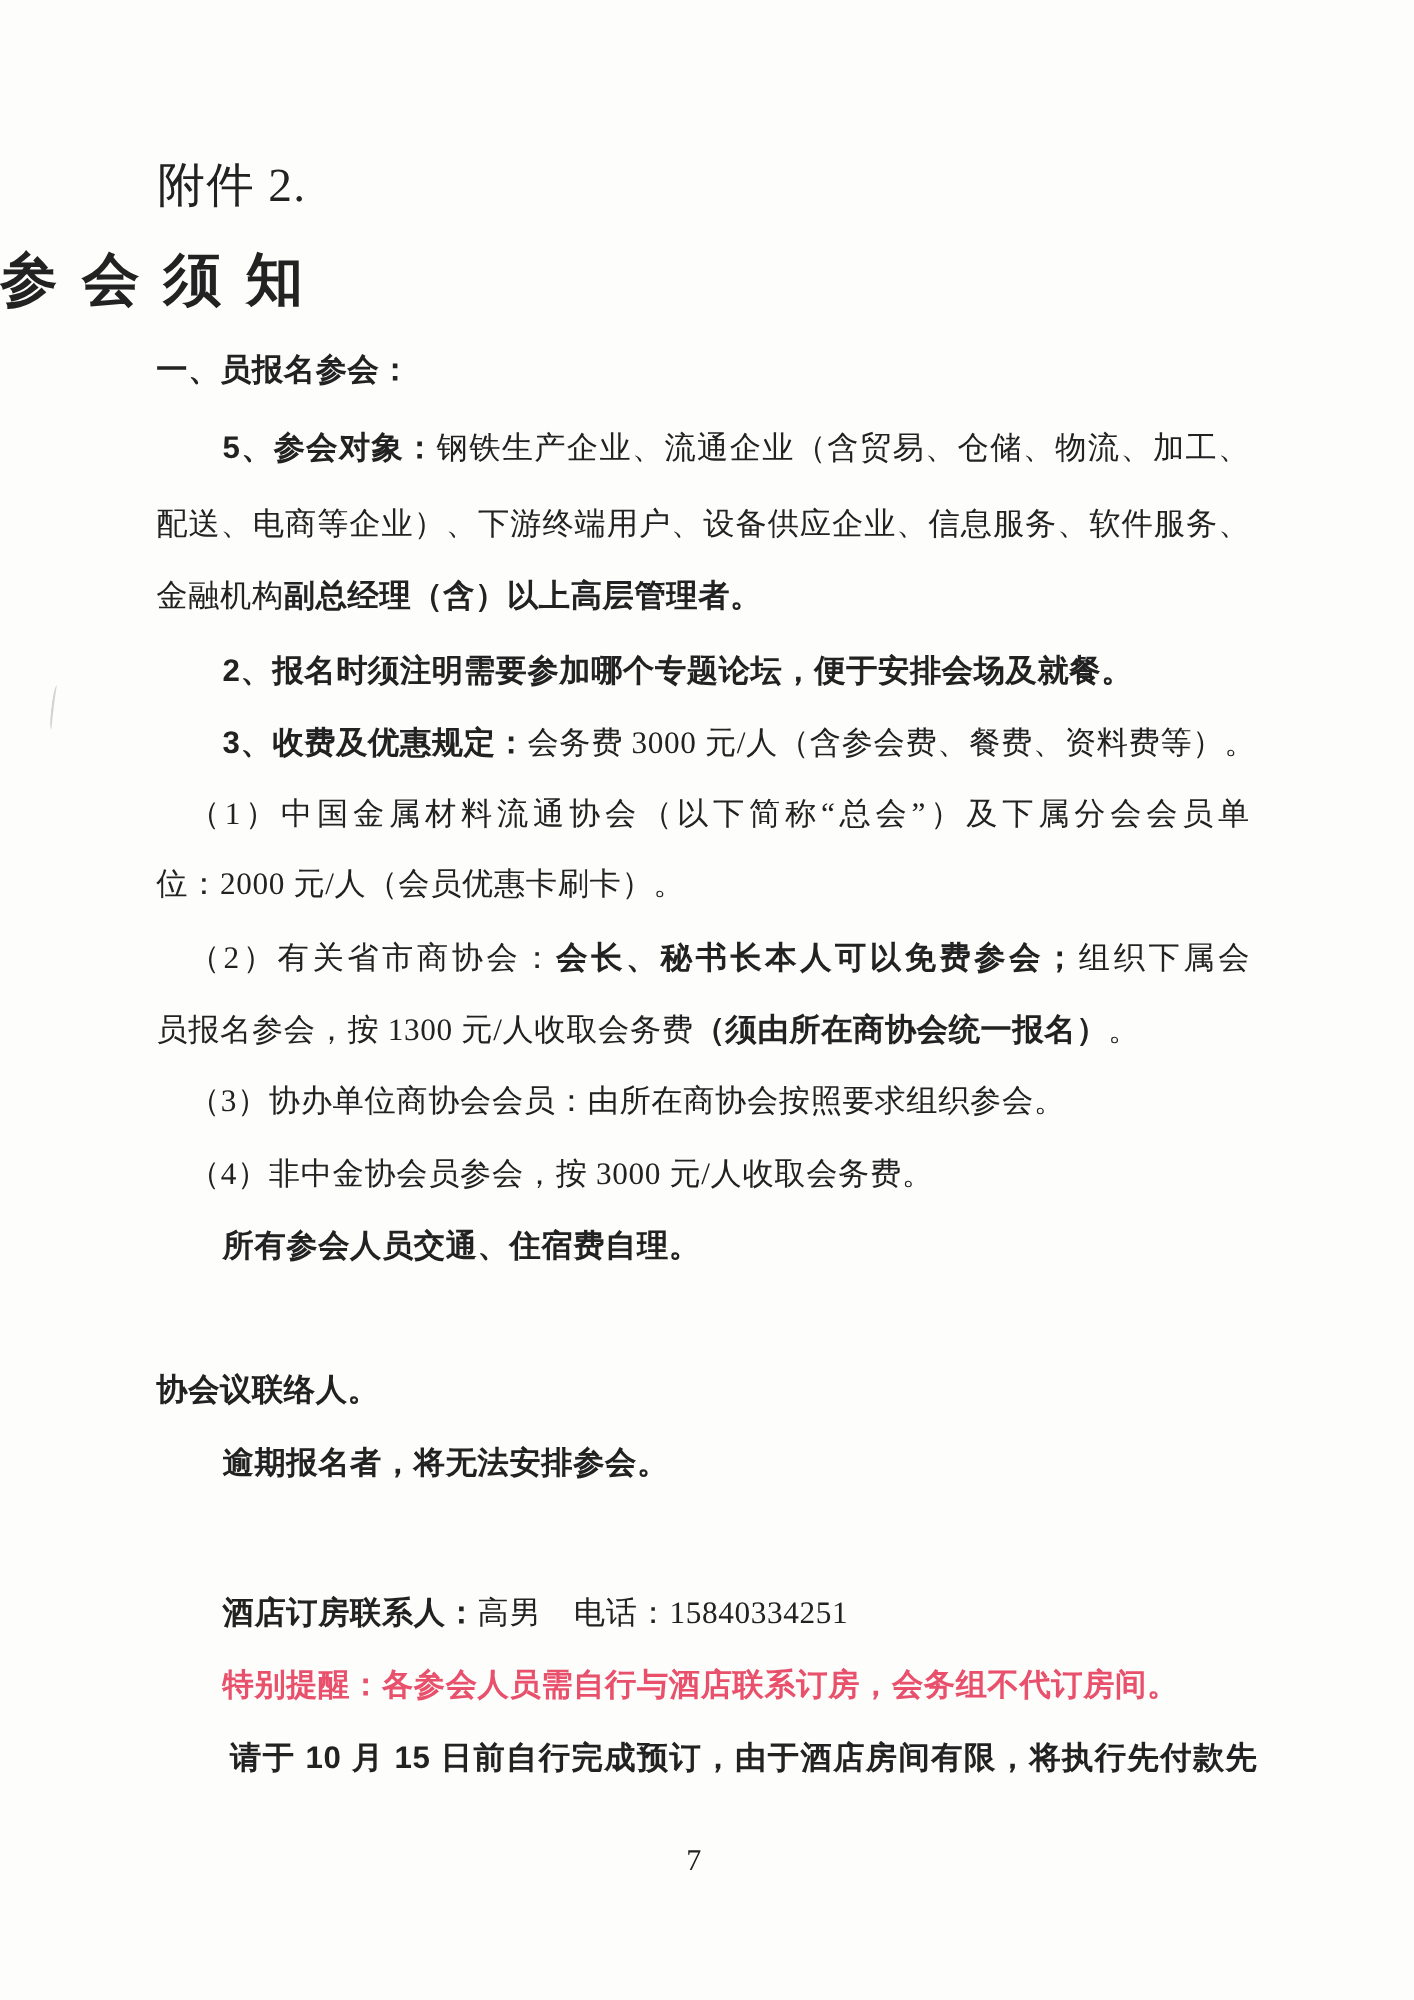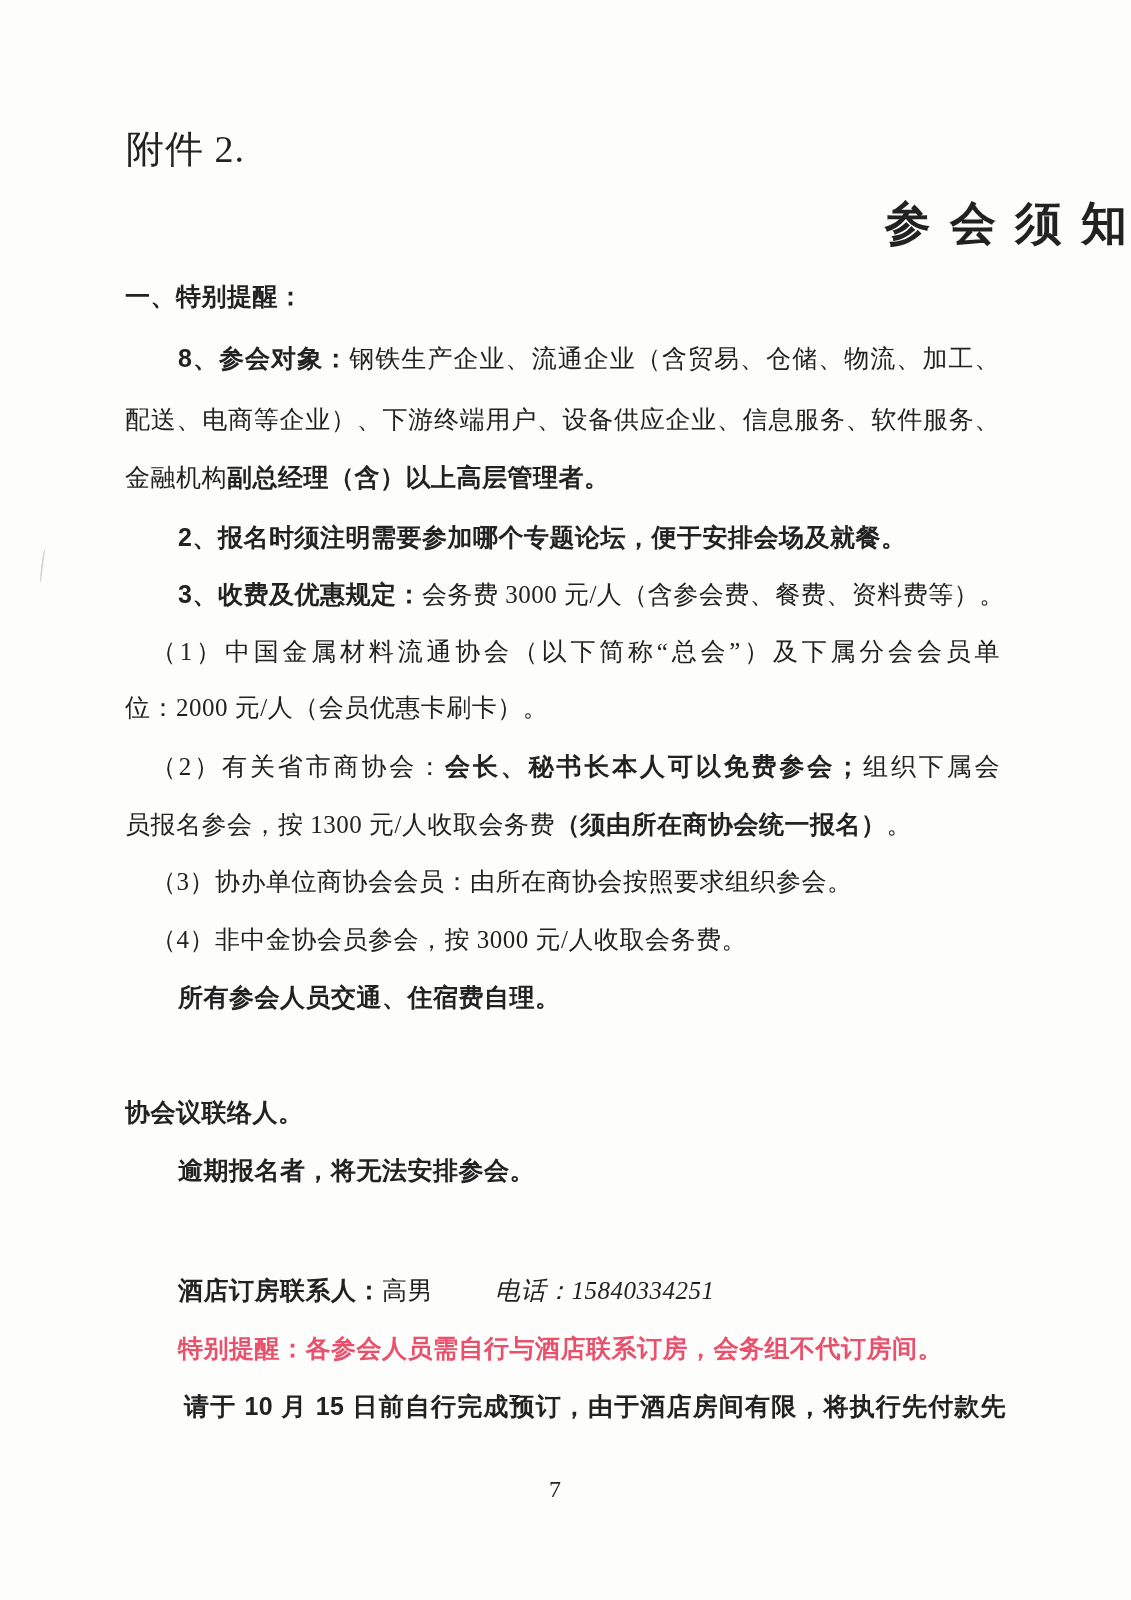--- a/index.html
+++ b/index.html
@@ -38,26 +38,26 @@
     letter-spacing:0.5px;
   }
   .r{font-weight:normal;}
   .red{color:var(--red);margin-top:43px;}
   .attachment{
     position:absolute;left:126px;top:130px;
     font-size:38px;line-height:38px;letter-spacing:1px;
   }
   .title{
     position:absolute;left:0;top:194px;width:1131px;
-    text-align:right;
+    text-align:left;
     font-size:46px;line-height:60px;
     font-weight:bold;
     letter-spacing:4px;
   }
-  .gap-left{margin-left:62px;font-style:italic;}
+  .gap-left{margin-left:26px;}
   .footer{
     position:absolute;left:0;top:1474px;width:1110px;
     text-align:center;font-size:24px;line-height:30px;
   }
   .artifact{
     position:absolute;left:41px;top:548px;
     width:3px;height:36px;
     border-left:2px solid #c4c4c4;
     border-radius:50% 0 0 50%;
     transform:rotate(7deg);
@@ -71,25 +71,25 @@
 
   <div class="attachment">
     <span class="r">附件 2.</span>
   </div>
 
   <div class="title">参 会 须 知</div>
 
   <div class="artifact"></div>
 
   <div class="line" style="left:125px;top:278px">
-    <span class="b">一、特别提醒：</span>
+    <span class="b">一、员报名参会：</span>
   </div>
 
   <div class="line just" style="left:178px;top:340px;width:822px">
-    <span class="b">8、参会对象：</span><span class="r">钢铁生产企业、流通企业（含贸易、仓储、物流、加工、</span>
+    <span class="b">5、参会对象：</span><span class="r">钢铁生产企业、流通企业（含贸易、仓储、物流、加工、</span>
   </div>
   <div class="line just" style="left:125px;top:402px;width:875px">
     <span class="r">配送、电商等企业）、下游终端用户、设备供应企业、信息服务、软件服务、</span>
   </div>
   <div class="line" style="left:125px;top:459px">
     <span class="r">金融机构</span><span class="b">副总经理（含）以上高层管理者。</span>
   </div>
 
   <div class="line" style="left:178px;top:519px">
     <span class="b">2、报名时须注明需要参加哪个专题论坛，便于安排会场及就餐。</span>

